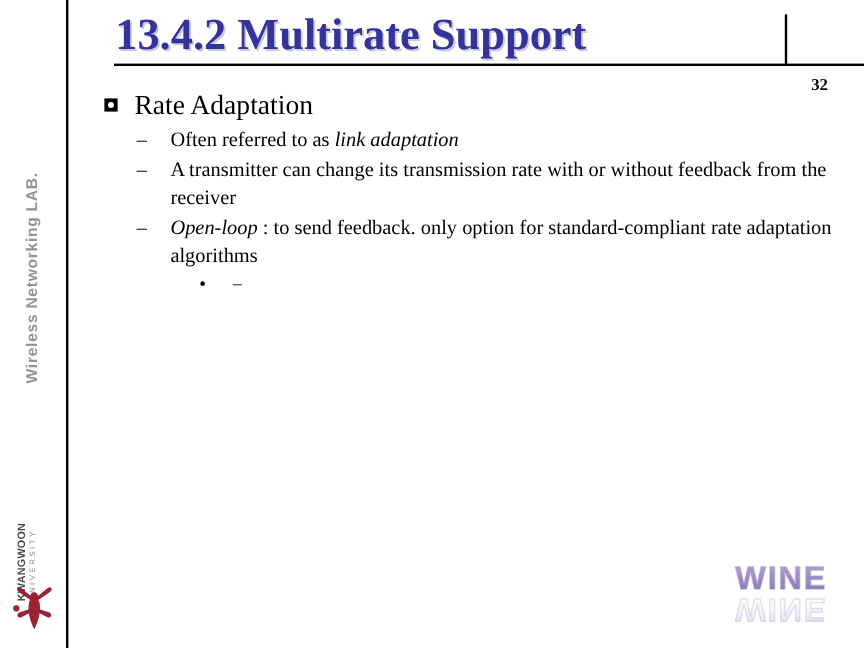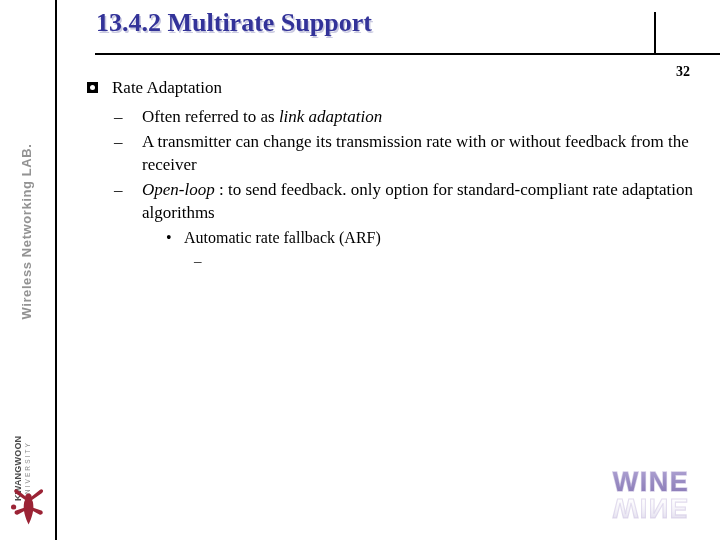--- a/index.html
+++ b/index.html
@@ -97,21 +97,21 @@
     height: 46px;
   }
 
   
   .title {
     position: absolute;
     left: 96px;
     top: 8px;
     font-family: "Liberation Serif", serif;
     font-weight: bold;
-    font-size: 26px;
+    font-size: 37px;
     color: #333399;
     letter-spacing: 0px;
     white-space: nowrap;
     text-shadow: 1.5px 1.5px 0 #c9c9e0;
   }
   .header-rule {
     position: absolute;
     left: 95px;
     top: 53px;
     width: 625px;
@@ -141,21 +141,21 @@
   .body-area {
     position: absolute;
     left: 86px;
     top: 74px;
     width: 610px;
   }
 
   .lvl1 {
     position: relative;
     padding-left: 26px;
-    font-size: 17px;
+    font-size: 23px;
     line-height: 27px;
     color: #000000;
     margin-bottom: 4px;
   }
   .lvl1 .sq-bullet {
     position: absolute;
     left: 1px;
     top: 8px;
     width: 11px;
     height: 11px;
@@ -285,21 +285,21 @@
       <span>A transmitter can change its transmission rate with or without feedback from the receiver</span><span class="it"></span><span></span>
     </div>
 
     <div class="lvl2">
       <span class="dash">–</span>
       <span></span><span class="it">Open-loop</span><span> : to send feedback. only option for standard-compliant rate adaptation algorithms</span>
     </div>
 
     <div class="lvl3">
       <span class="dot">•</span>
-      <span>Automatic rate fallback (ARF)</span><span class="it"></span><span></span>
+      <span class="it"></span><span></span>
     </div>
 
     <div class="lvl4">
       <span class="dash">–</span>
       <span class="it"></span><span></span>
     </div>
 
   </div>
 
   <svg class="wine-logo" viewBox="0 0 106 62">

